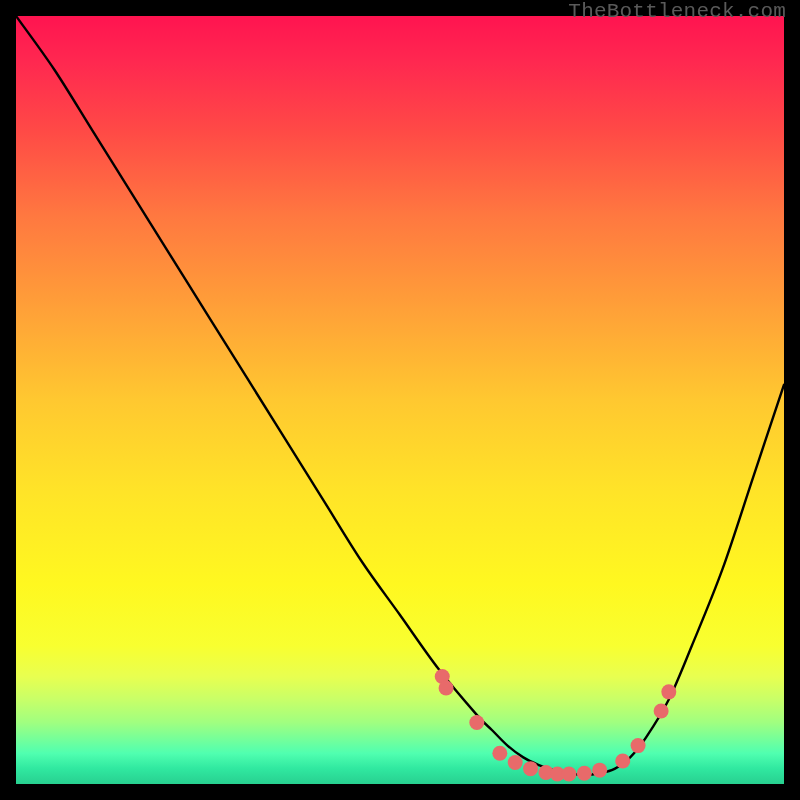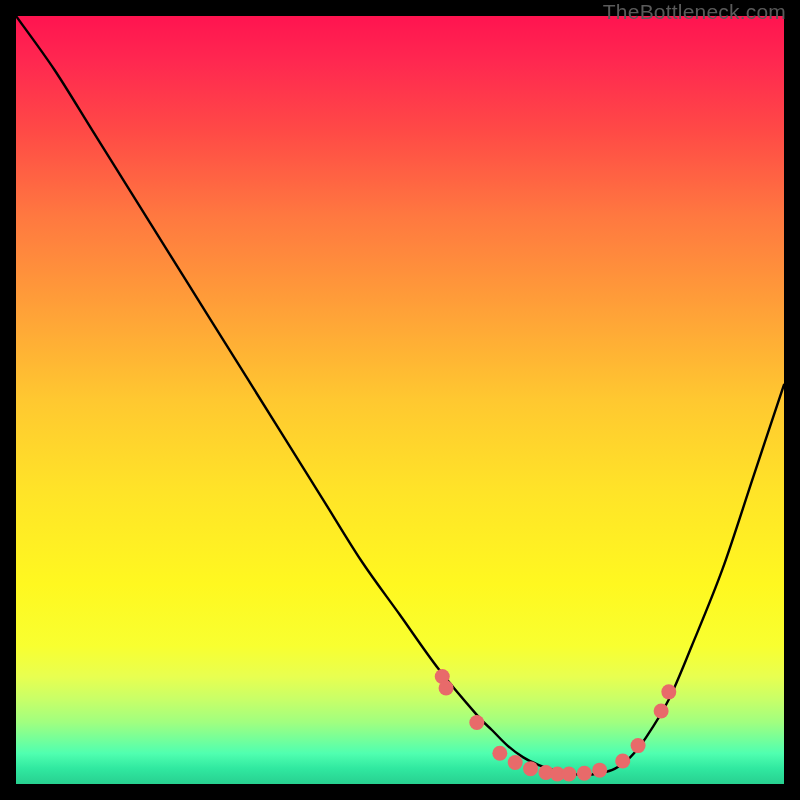--- a/index.html
+++ b/index.html
@@ -39,20 +39,21 @@
   }
   .watermark {
     position: absolute;
     top: 0px;
     right: 14px;
     color: #5a5a5a;
     font-size: 21px;
     font-weight: 500;
     letter-spacing: 0.2px;
     z-index: 5;
+    font-family: Liberation Mono, monospace;
   }
   svg.curve {
     position: absolute;
     left: 0;
     top: 0;
     width: 768px;
     height: 768px;
     z-index: 2;
   }
 </style>

